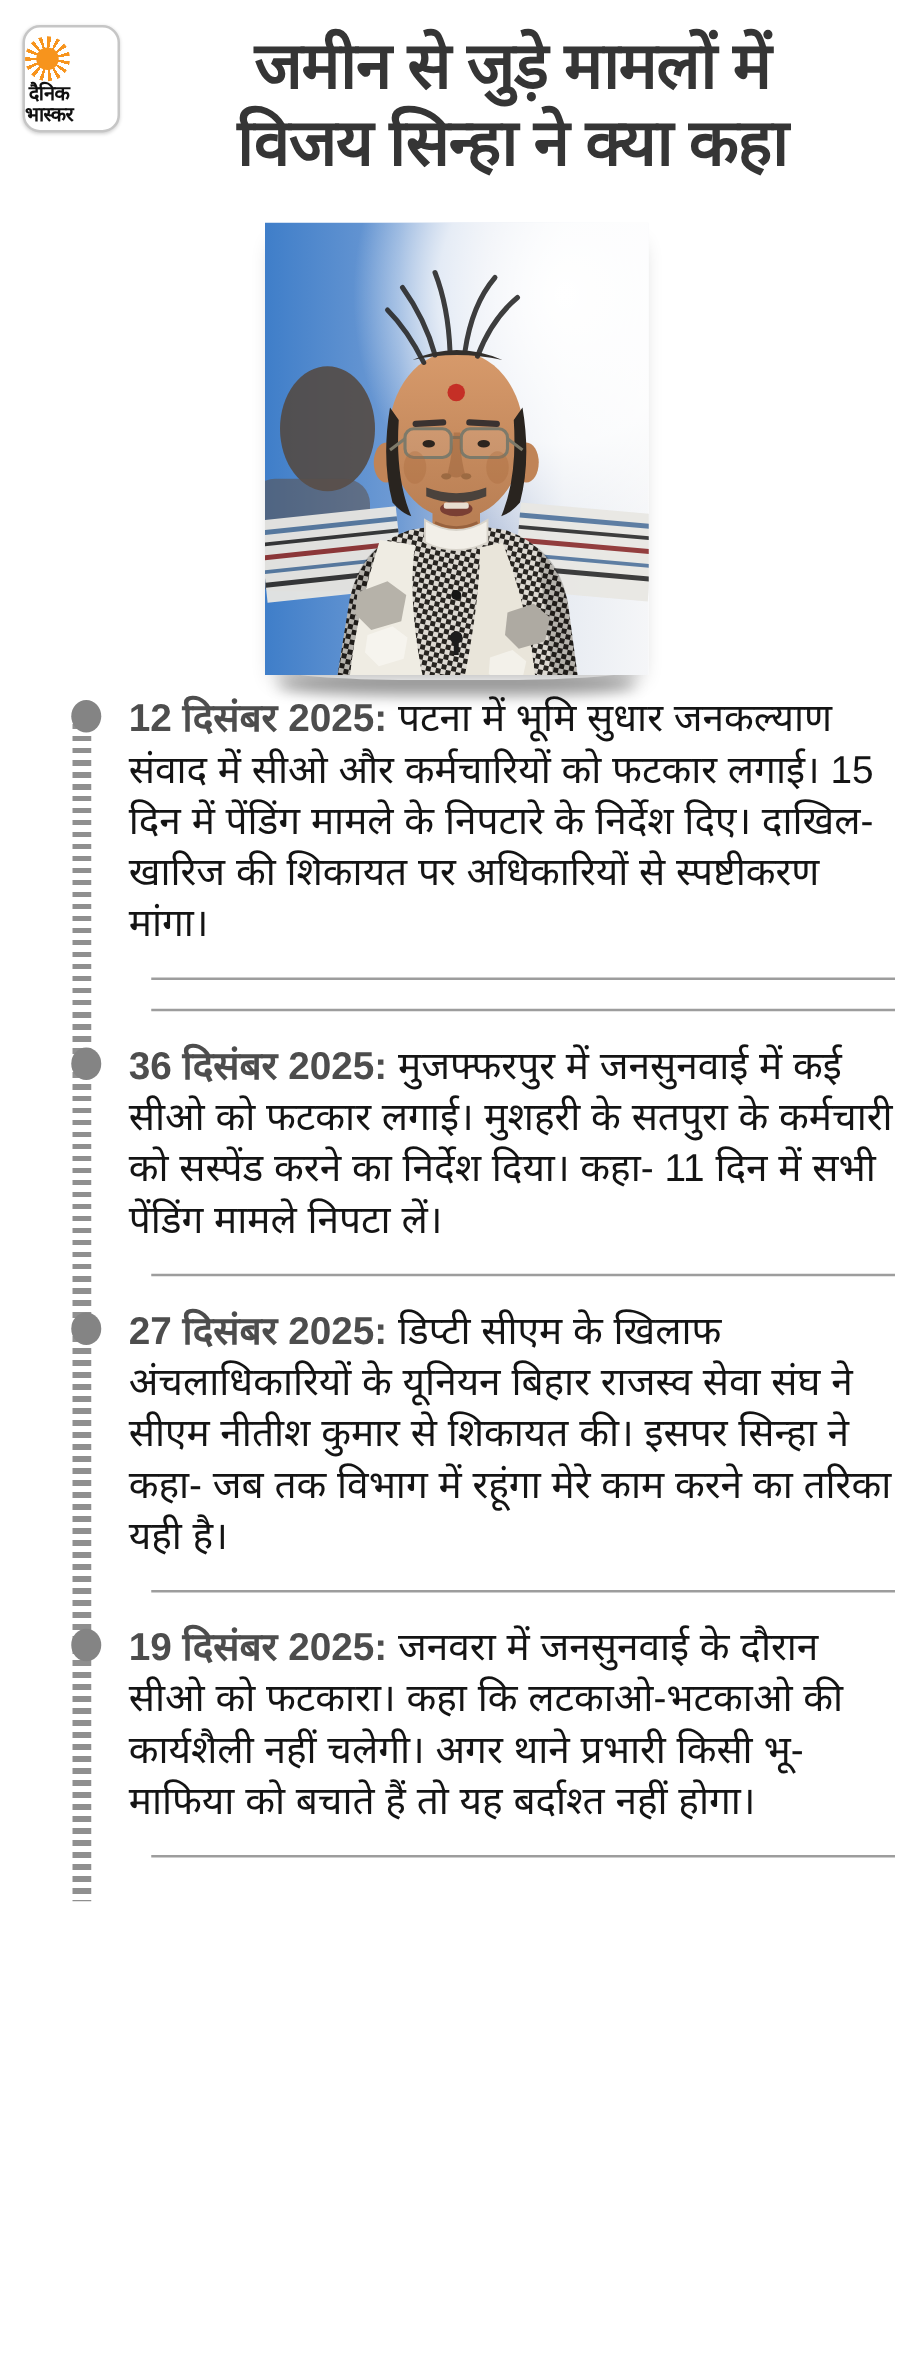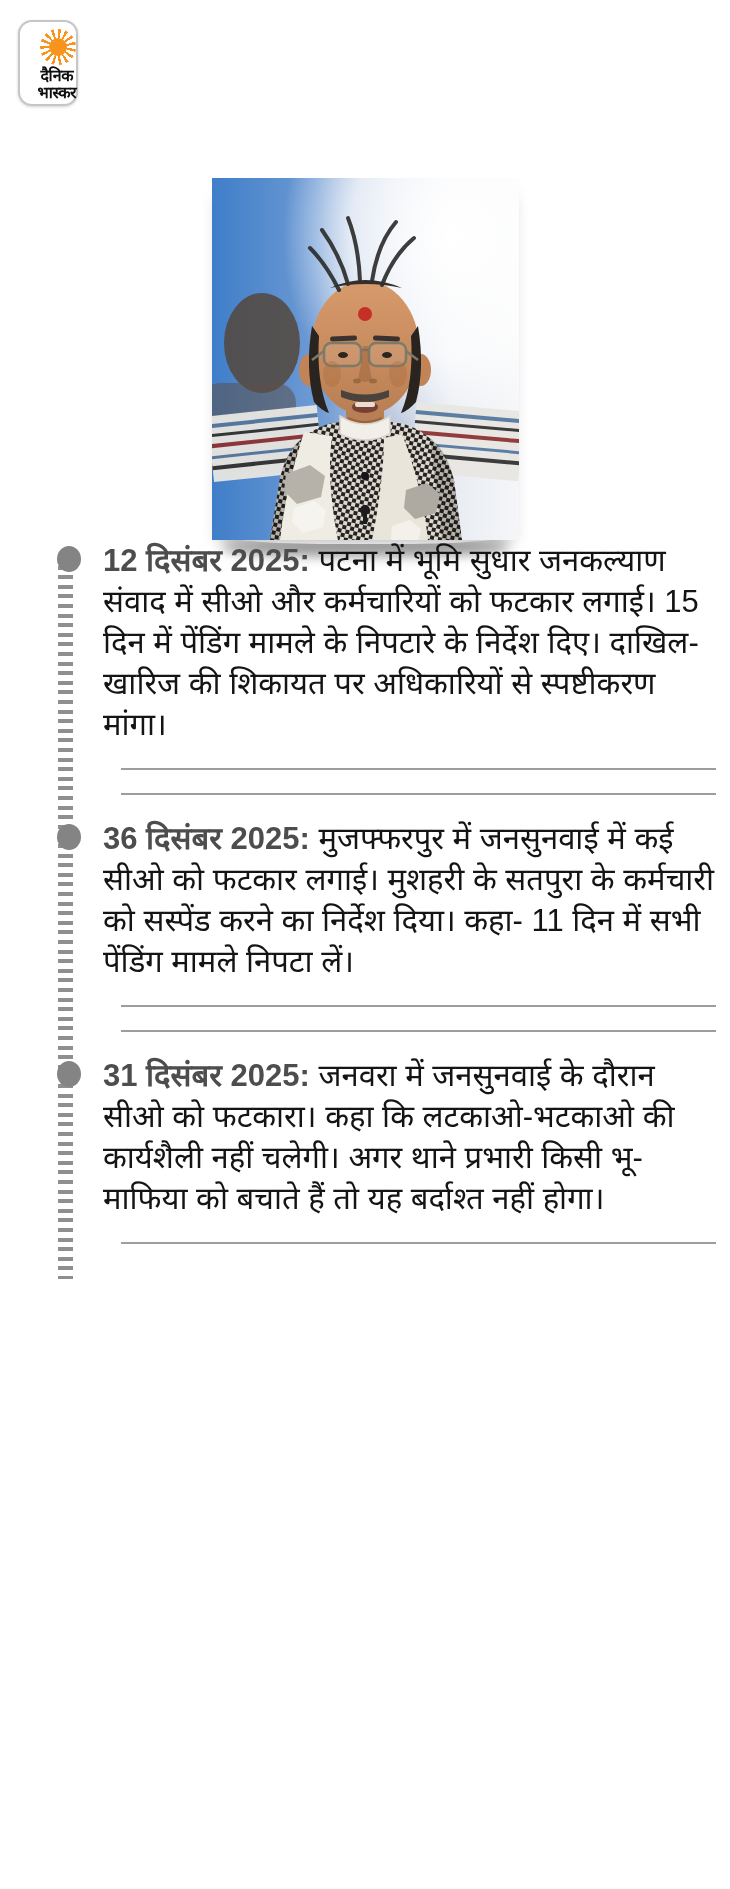--- a/index.html
+++ b/index.html
@@ -13,26 +13,26 @@
     width: 730px;
     height: 1889px;
     background: #ffffff;
     overflow: hidden;
   }
 
   
   .header { position: relative; padding: 22px 10px 0 100px; height: 150px; }
   .logo {
     position: absolute; left: 18px; top: 20px;
-    width: 60px; height: 86px;
+    width: 78px; height: 86px;
     background: #fff;
     border: 2px solid #c6c6c6;
     border-radius: 14px;
     box-shadow: 0 1px 3px rgba(0,0,0,.18);
-    display: flex; flex-direction: column; align-items: flex-end;
+    display: flex; flex-direction: column; align-items: flex-start;
   }
   .sun {
     width: 36px; height: 36px; margin-top: 7px;
     border-radius: 50%;
     background: repeating-conic-gradient(#f7941d 0deg 10deg, rgba(0,0,0,0) 10deg 24deg);
     position: relative;
   }
   .sun::after {
     content: ""; position: absolute; inset: 9px;
     border-radius: 50%; background: #f7941d;
@@ -60,20 +60,21 @@
     content: ""; position: absolute; z-index: -1;
     left: 10px; right: 10px; bottom: -4px; height: 18px;
     border-radius: 50% / 12px;
     box-shadow: 0 13px 11px rgba(0,0,0,.35);
   }
   .photo-wrap svg { display: block; }
 
   
   .timeline {
     position: relative;
+    margin-top: 14px;
     padding: 0 8px 26px 103px;
   }
   .dash-line {
     position: absolute;
     left: 58px; top: 16px; bottom: 14px; width: 15px;
     background: repeating-linear-gradient(to bottom, #8f8f8f 0 4px, rgba(0,0,0,0) 4px 9.6px);
   }
   .entry { position: relative; }
   .bullet {
     position: absolute; left: -46px; top: 6px;
@@ -95,20 +96,24 @@
 
 <div class="page">
 
   <div class="header">
     <div class="logo">
       <div class="sun"></div>
       <div class="logo-text">
         <div>दैनिक</div>
         <div>भास्कर</div>
       </div>
+    </div>
+    <div class="title">
+      <div>जमीन से जुड़े मामलों में</div>
+      <div>विजय सिन्हा ने क्या कहा</div>
     </div>
   </div>
 
   <div class="photo-wrap">
     <svg width="307" height="362" viewBox="0 0 307 362" xmlns="http://www.w3.org/2000/svg">
       <defs>
         <linearGradient id="bg" x1="0" y1="0" x2="1" y2="0">
           <stop offset="0" stop-color="#3f7ec9"></stop>
           <stop offset="0.35" stop-color="#6f9bd4"></stop>
           <stop offset="0.58" stop-color="#b9c6de"></stop>
@@ -219,23 +224,27 @@
     <div class="divider"></div>
 
     <div class="divider"></div>
 
     <div class="entry">
       <span class="bullet"></span>
       <p><b class="date">36 दिसंबर 2025:</b> <span>मुजफ्फरपुर में जनसुनवाई में कई सीओ को फटकार लगाई। मुशहरी के सतपुरा के कर्मचारी को सस्पेंड करने का निर्देश दिया। कहा- 11 दिन में सभी पेंडिंग मामले निपटा लें।</span></p>
     </div>
     <div class="divider"></div>
 
-    <div class="divider"></div>
-
-    <div class="entry">
-      <span class="bullet"></span>
-      <p><b class="date">31 दिसंबर 2025:</b> <span>जनवरा में जनसुनवाई के दौरान सीओ को फटकारा। कहा कि लटकाओ-भटकाओ की कार्यशैली नहीं चलेगी। अगर थाने प्रभारी किसी भू-माफिया को बचाते हैं तो यह बर्दाश्त नहीं होगा।</span></p>
+    <div class="entry">
+      <span class="bullet"></span>
+      <p><b class="date">27 दिसंबर 2025:</b> <span>डिप्टी सीएम के खिलाफ अंचलाधिकारियों के यूनियन बिहार राजस्व सेवा संघ ने सीएम नीतीश कुमार से शिकायत की। इसपर सिन्हा ने कहा- जब तक विभाग में रहूंगा मेरे काम करने का तरिका यही है।</span></p>
+    </div>
+    <div class="divider"></div>
+
+    <div class="entry">
+      <span class="bullet"></span>
+      <p><b class="date">19 दिसंबर 2025:</b> <span>जनवरा में जनसुनवाई के दौरान सीओ को फटकारा। कहा कि लटकाओ-भटकाओ की कार्यशैली नहीं चलेगी। अगर थाने प्रभारी किसी भू-माफिया को बचाते हैं तो यह बर्दाश्त नहीं होगा।</span></p>
     </div>
     <div class="divider"></div>
 
   </div>
 
 </div>
 
 </body></html>

